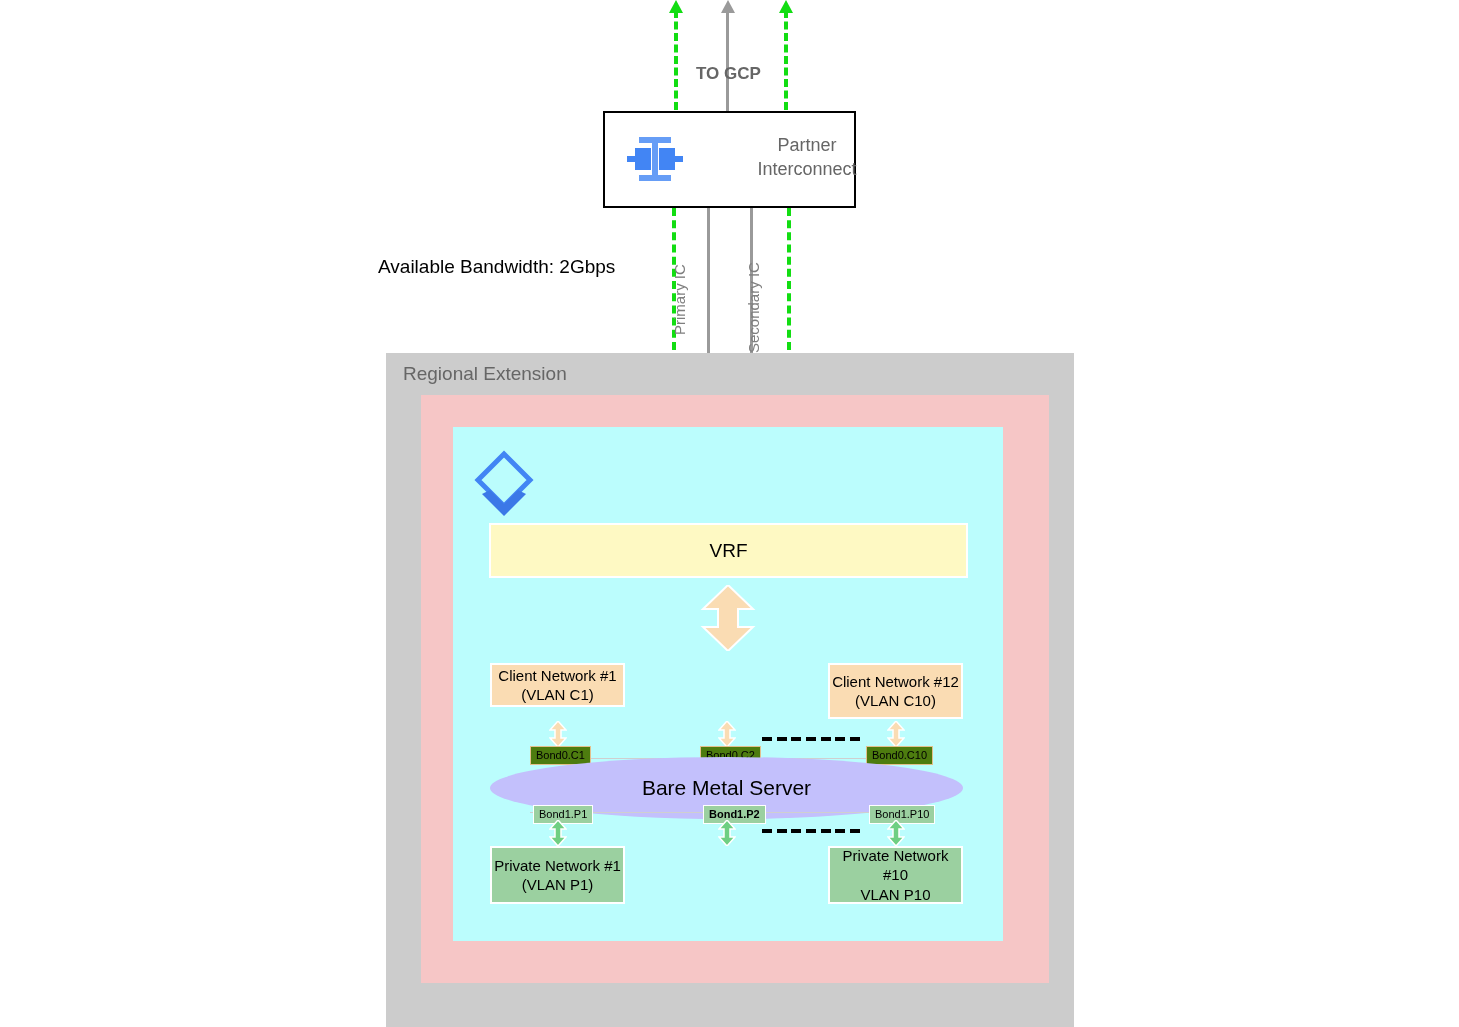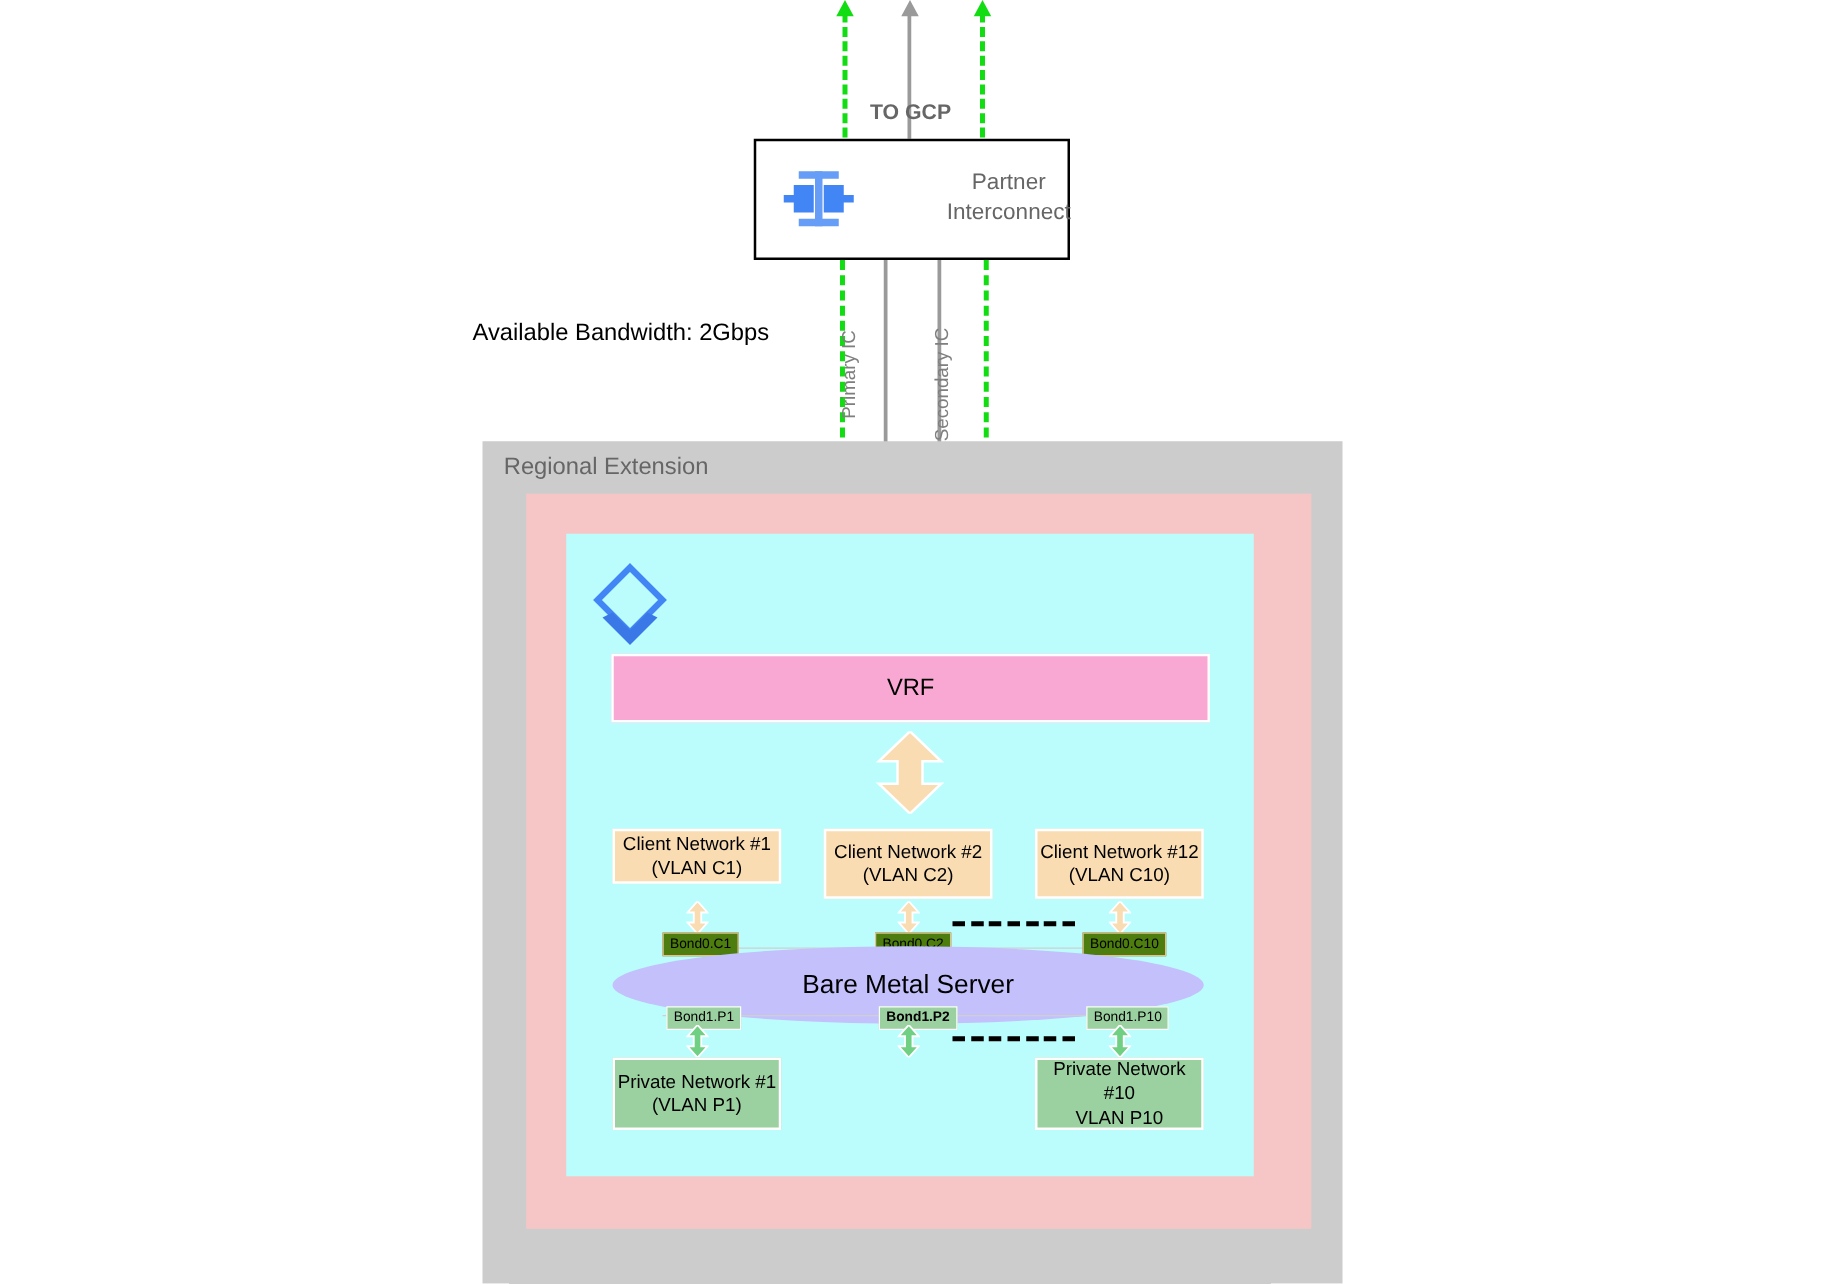--- a/index.html
+++ b/index.html
@@ -52,21 +52,20 @@
     border-right: 7px solid transparent;
     border-top: 13px solid #12dd12;
   }
 
   .to-gcp-label {
     position: absolute;
     font-size: 17px;
     font-weight: bold;
     color: #666666;
     white-space: nowrap;
-    margin-top: 16px;
   }
 
   
   .pi-box {
     position: absolute;
     background: #ffffff;
     border: 2px solid #000000;
     box-sizing: border-box;
   }
   .pi-label {
@@ -122,21 +121,21 @@
     position: absolute;
     background: #bbfdfd;
   }
 
   
   .layers-icon { position: absolute; }
 
   
   .vrf-box {
     position: absolute;
-    background: #f9a8d4;
+    background: #fef9c3;
     border: 2px solid #ffffff;
     box-sizing: border-box;
     display: flex;
     align-items: center;
     justify-content: center;
     font-size: 19px;
     color: #000000;
   }
 
   
@@ -270,22 +269,20 @@
   <div class="vrf-box" style="left:489px; top:523px; width:479px; height:55px;">VRF</div>
 
   <div class="dbl-arrow" style="left:700px; top:585px; width:56px; height:66px;">
     <svg width="56" height="66" viewBox="0 0 56 66" aria-hidden="true">
       <polygon points="28,0 53,24 38,24 38,42 53,42 28,66 3,42 18,42 18,24 3,24" fill="#fadcb3" stroke="#ffffff" stroke-width="2"></polygon>
     </svg>
   </div>
 
   <div class="node-box node-client" style="left:490px; top:663px; width:135px; height:44px;">Client Network #1
 (VLAN C1)</div>
-  <div class="node-box node-client" style="left:659px; top:663px; width:135px; height:56px;">Client Network #2
-(VLAN C2)</div>
   <div class="node-box node-client" style="left:828px; top:663px; width:135px; height:56px;">Client Network #12
 (VLAN C10)</div>
 
   <div class="dbl-arrow" style="left:549px; top:721px; width:18px; height:26px;">
     <svg width="18" height="26" viewBox="0 0 18 26" aria-hidden="true">
       <polygon points="9,0 17,9 12,9 12,17 17,17 9,26 1,17 6,17 6,9 1,9" fill="#fadcb3" stroke="#ffffff" stroke-width="1.5"></polygon>
     </svg>
   </div>
   <div class="dbl-arrow" style="left:718px; top:721px; width:18px; height:26px;">
     <svg width="18" height="26" viewBox="0 0 18 26" aria-hidden="true">

